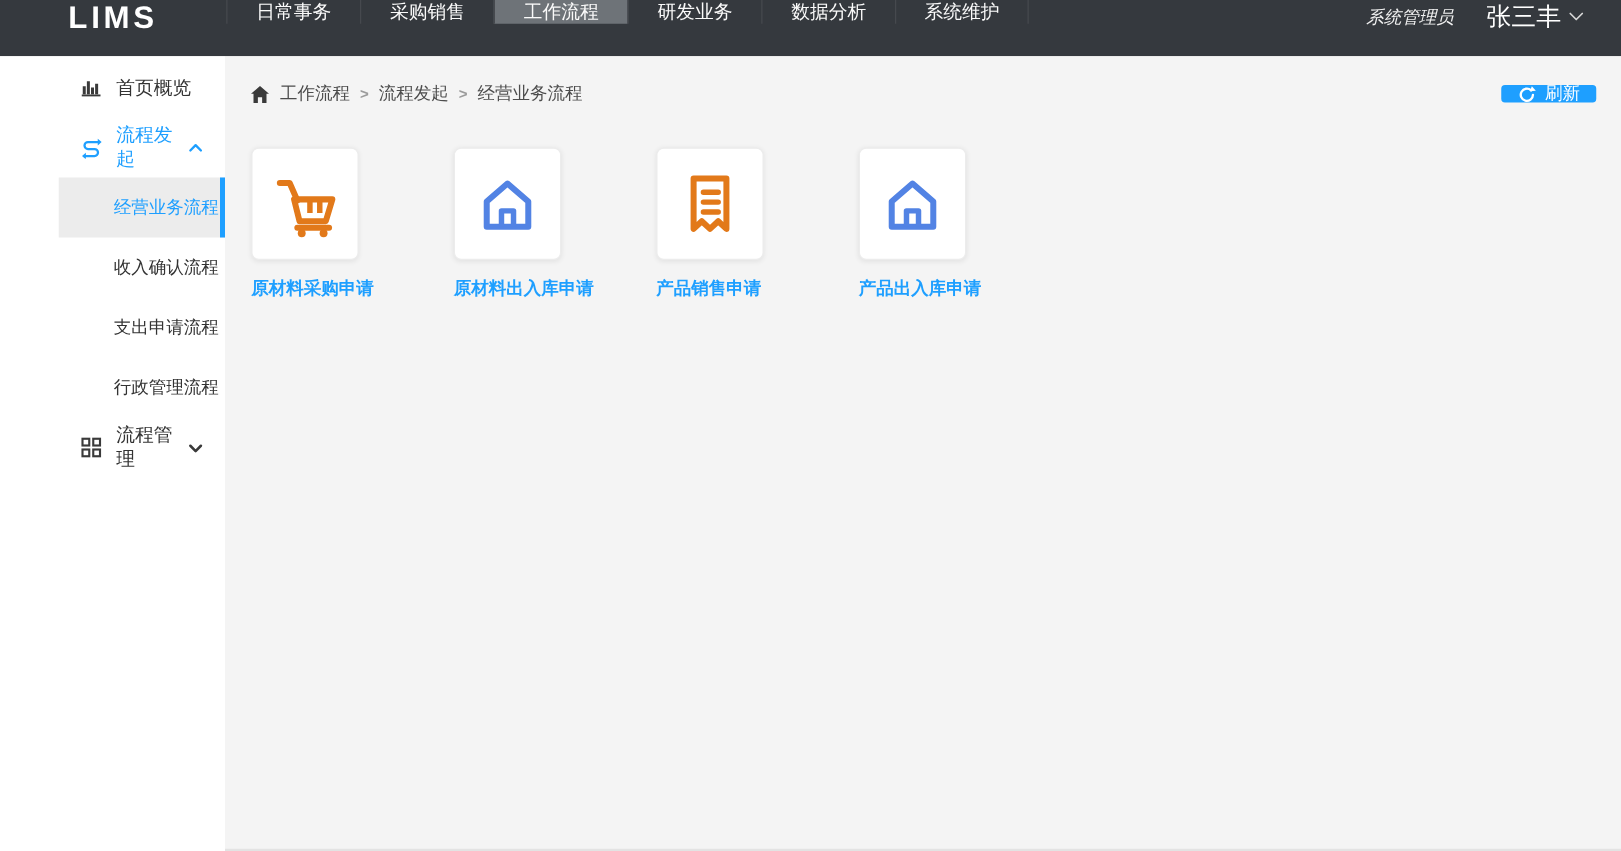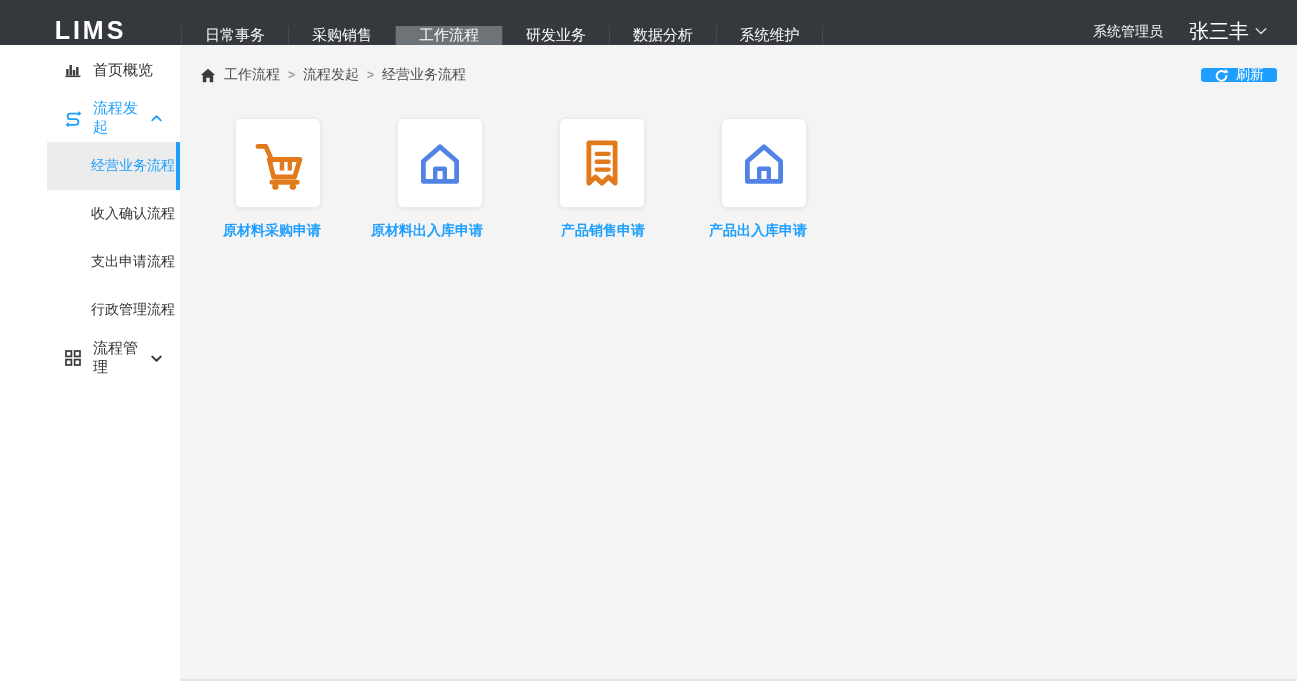--- a/index.html
+++ b/index.html
@@ -1,29 +1,29 @@
 <!DOCTYPE html>
 <html style="--accent: #1e9fff; --orange: #e2791a; --icon-blue: #5283e4; --navbar-bg: #35393e; --navbar-sep: #46494e; --navbar-active: #6e7378; --main-bg: #f4f4f4; --sidebar-active-bg: #ececec; --text-dark: #333333;"><head>
 <meta charset="utf-8">
 <style>
   * { margin:0; padding:0; box-sizing:border-box; }
   body { font-family:"Liberation Sans","DejaVu Sans",sans-serif; }
   .app { width:1297px; height:681px; background:#fff; overflow:hidden; display:flex; flex-direction:column; }
 
   
-  .navbar { height:45px; background:var(--navbar-bg); display:flex; align-items:flex-end; flex:0 0 45px; }
+  .navbar { height:45px; background:var(--navbar-bg); display:flex; align-items:flex-start; flex:0 0 45px; }
   .logo { width:181px; display:flex; align-items:center; justify-content:center; color:#fff;
           font-size:25px; font-weight:800; letter-spacing:3px; }
   .nav-menu { display:flex; }
   .nav-item { width:107px; display:flex; align-items:center; justify-content:center;
               color:#fafafa; font-size:15px; border-left:1px solid var(--navbar-sep); cursor:pointer; }
   .nav-item:last-child { border-right:1px solid var(--navbar-sep); }
   .nav-item.active { background:var(--navbar-active); }
   .nav-right { margin-left:auto; display:flex; align-items:center; gap:26px; padding-right:30px; }
-  .user-role { color:#f2f2f2; font-size:14px; cursor:pointer; }
+  .user-role { color:#f2f2f2; font-size:14px; cursor:pointer;font-style:italic; }
   .user-name { color:#fff; font-size:20px; display:flex; align-items:center; gap:6px; cursor:pointer; }
 
   
   .layout { flex:1; display:flex; min-height:0; }
   .sidebar { width:180px; background:#fff; padding-top:1px; flex:0 0 180px;padding-left:47px; }
   .main { flex:1; background:var(--main-bg); padding:0 20px; border-bottom:2px solid #e3e3e3; min-width:0; }
 
   
   .side-item { height:48px; display:flex; align-items:center; padding-left:17px; gap:11px;
                color:var(--text-dark); font-size:15px; cursor:pointer; }
@@ -38,21 +38,21 @@
   .breadcrumb-row { height:60px; display:flex; align-items:center; gap:8px; }
   .crumb { color:#4c4c4c; font-size:14px; cursor:pointer; }
   .crumb.current { cursor:default; }
   .crumb-sep { color:#9b9b9b; font-size:12px; font-weight:700; }
   .refresh-btn { margin-left:auto; background:var(--accent); color:#fff; border:none; border-radius:3px;
                  height:14px; padding:0 13px; display:inline-flex; align-items:center; gap:7px;
                  font-size:14px; font-family:inherit; cursor:pointer; }
 
   
   .cards-row { display:flex; gap:42px; margin-top:13px; padding-left:1px; }
-  .card-group { width:120px; display:flex; flex-direction:column; align-items:flex-end; cursor:pointer; }
+  .card-group { width:120px; display:flex; flex-direction:column; align-items:flex-start; cursor:pointer; }
   .card { width:86px; height:90px; background:#fff; border:1px solid #ececec; border-radius:6px;
           box-shadow:0 1px 4px rgba(0,0,0,.07); display:flex; align-items:center; justify-content:center; }
   .card-label { margin-top:14px; color:var(--accent); font-weight:700; font-size:14px; white-space:nowrap; }
 
   
   .st-orange { stroke:var(--orange); fill:none; }
   .fl-orange { fill:var(--orange); stroke:none; }
   .st-blue   { stroke:var(--icon-blue); fill:none; }
   .st-accent { stroke:var(--accent); fill:none; }
   .fl-accent { fill:var(--accent); stroke:none; }

